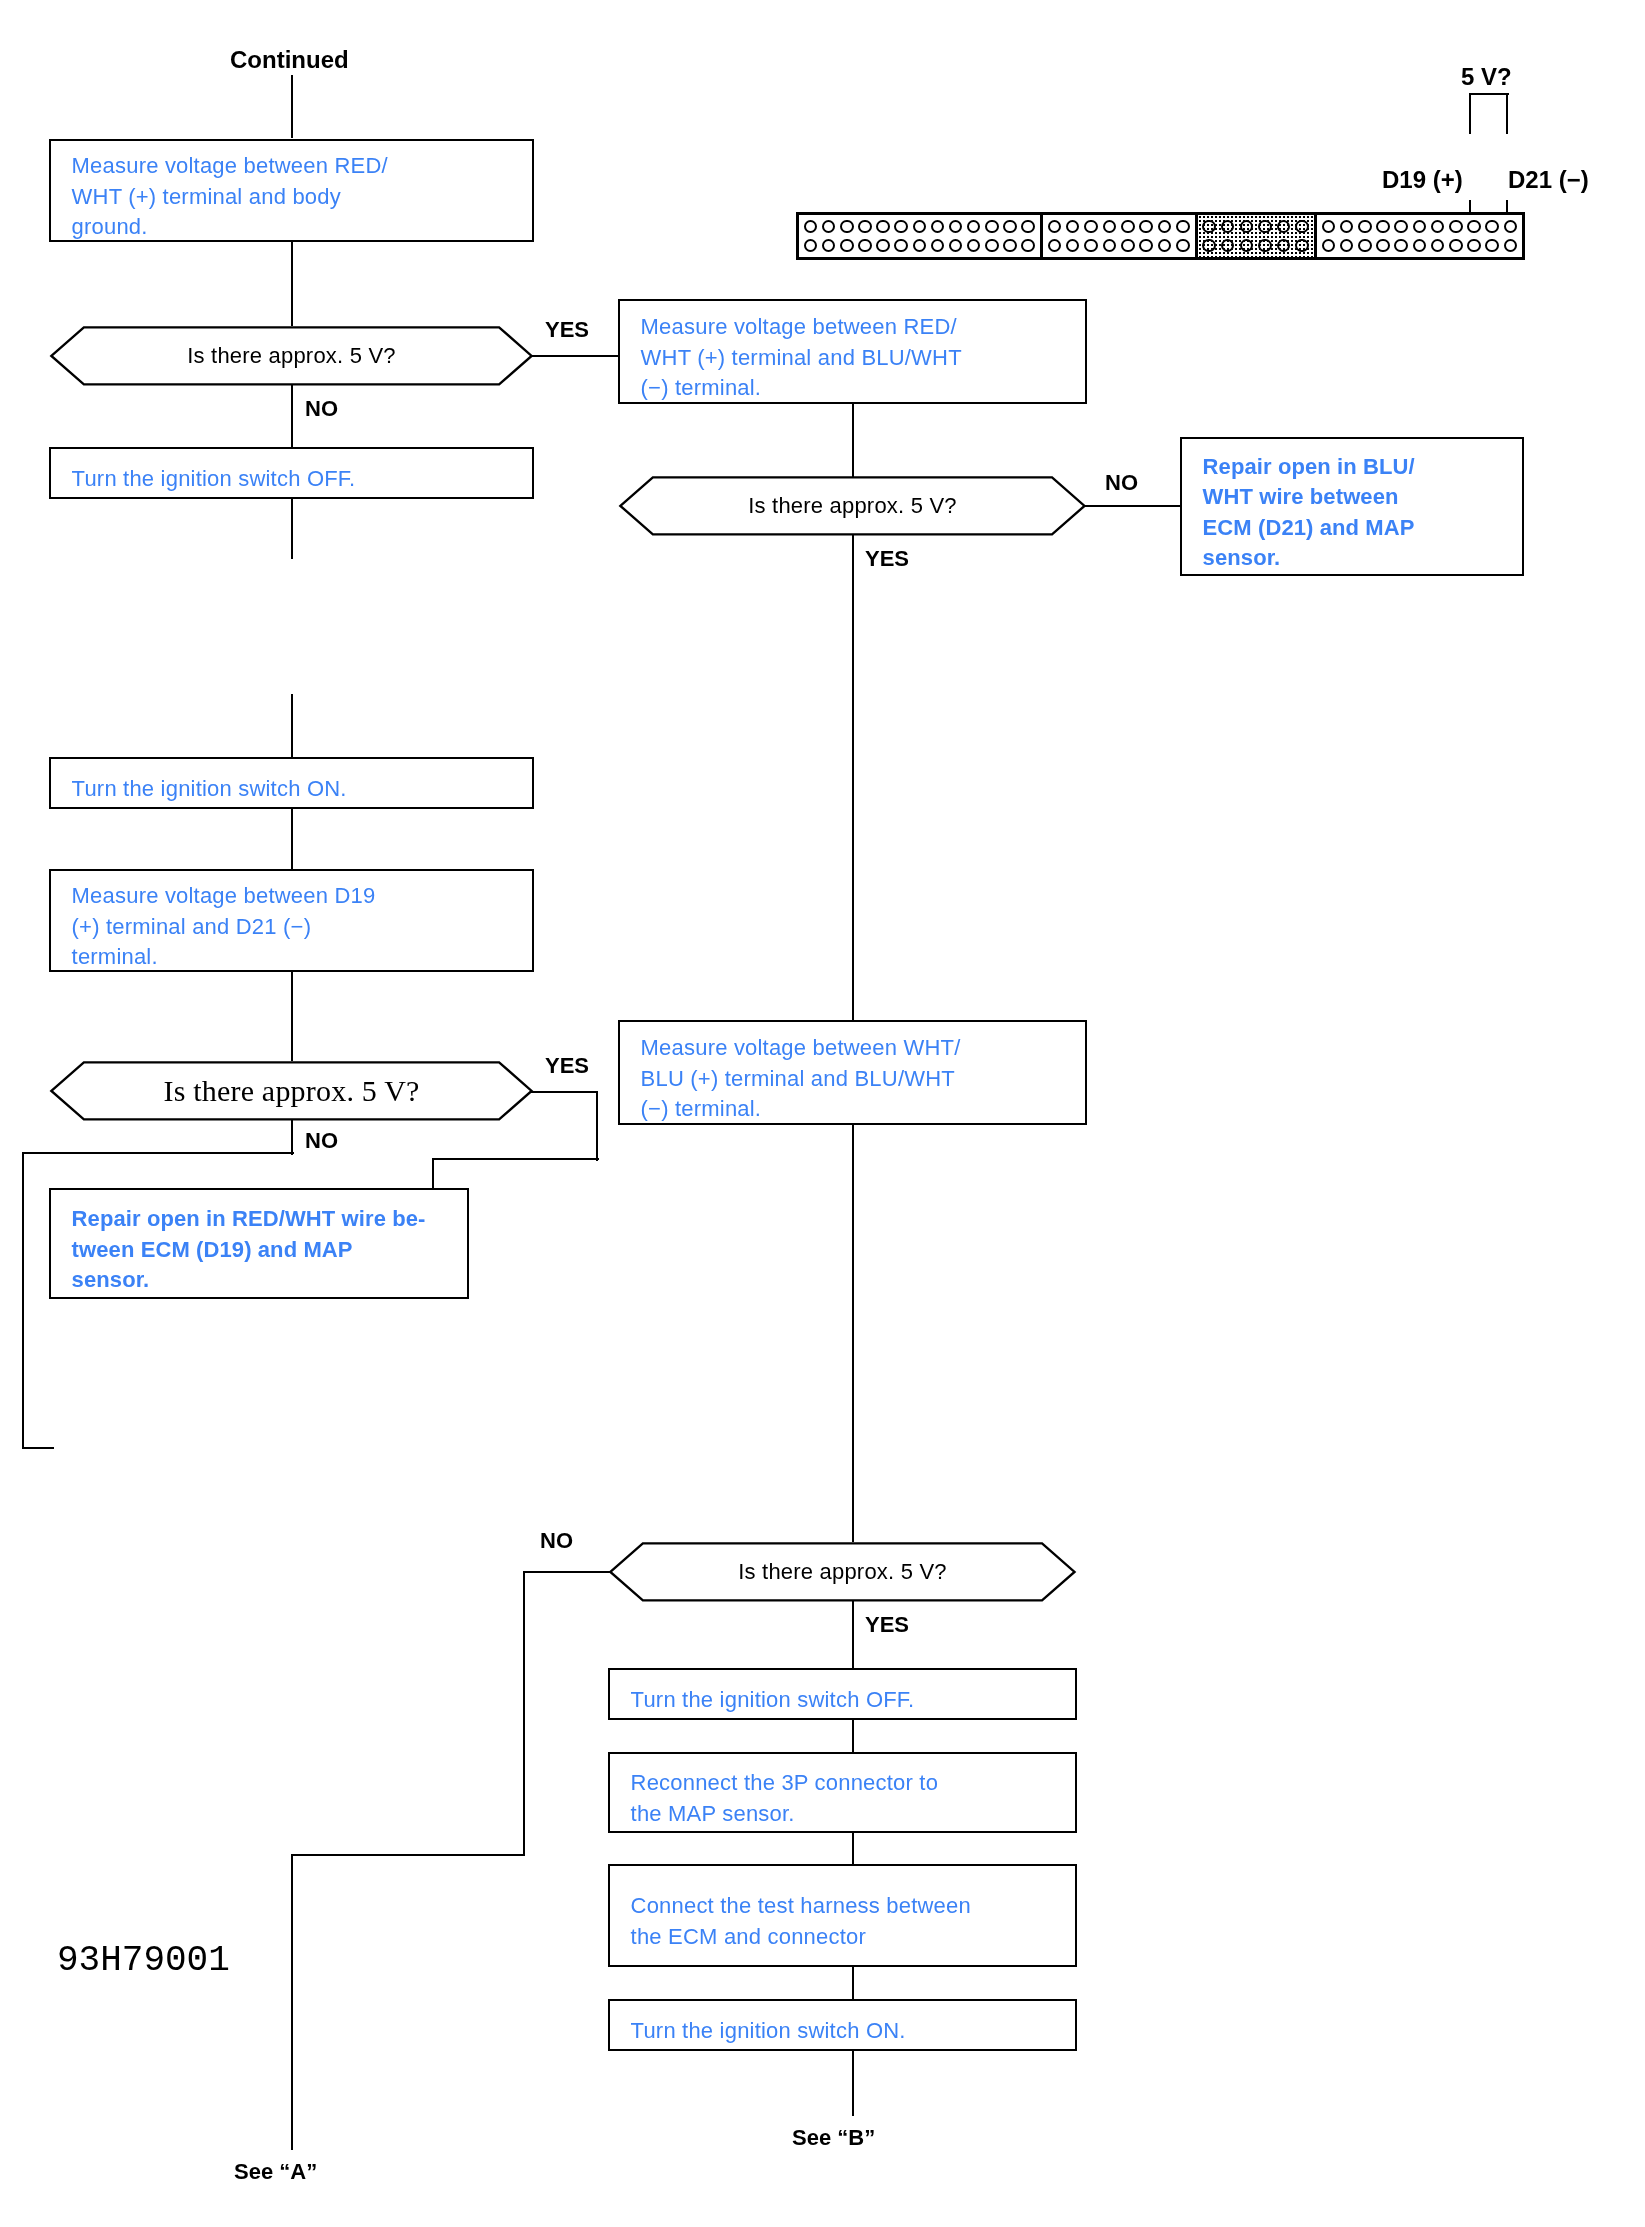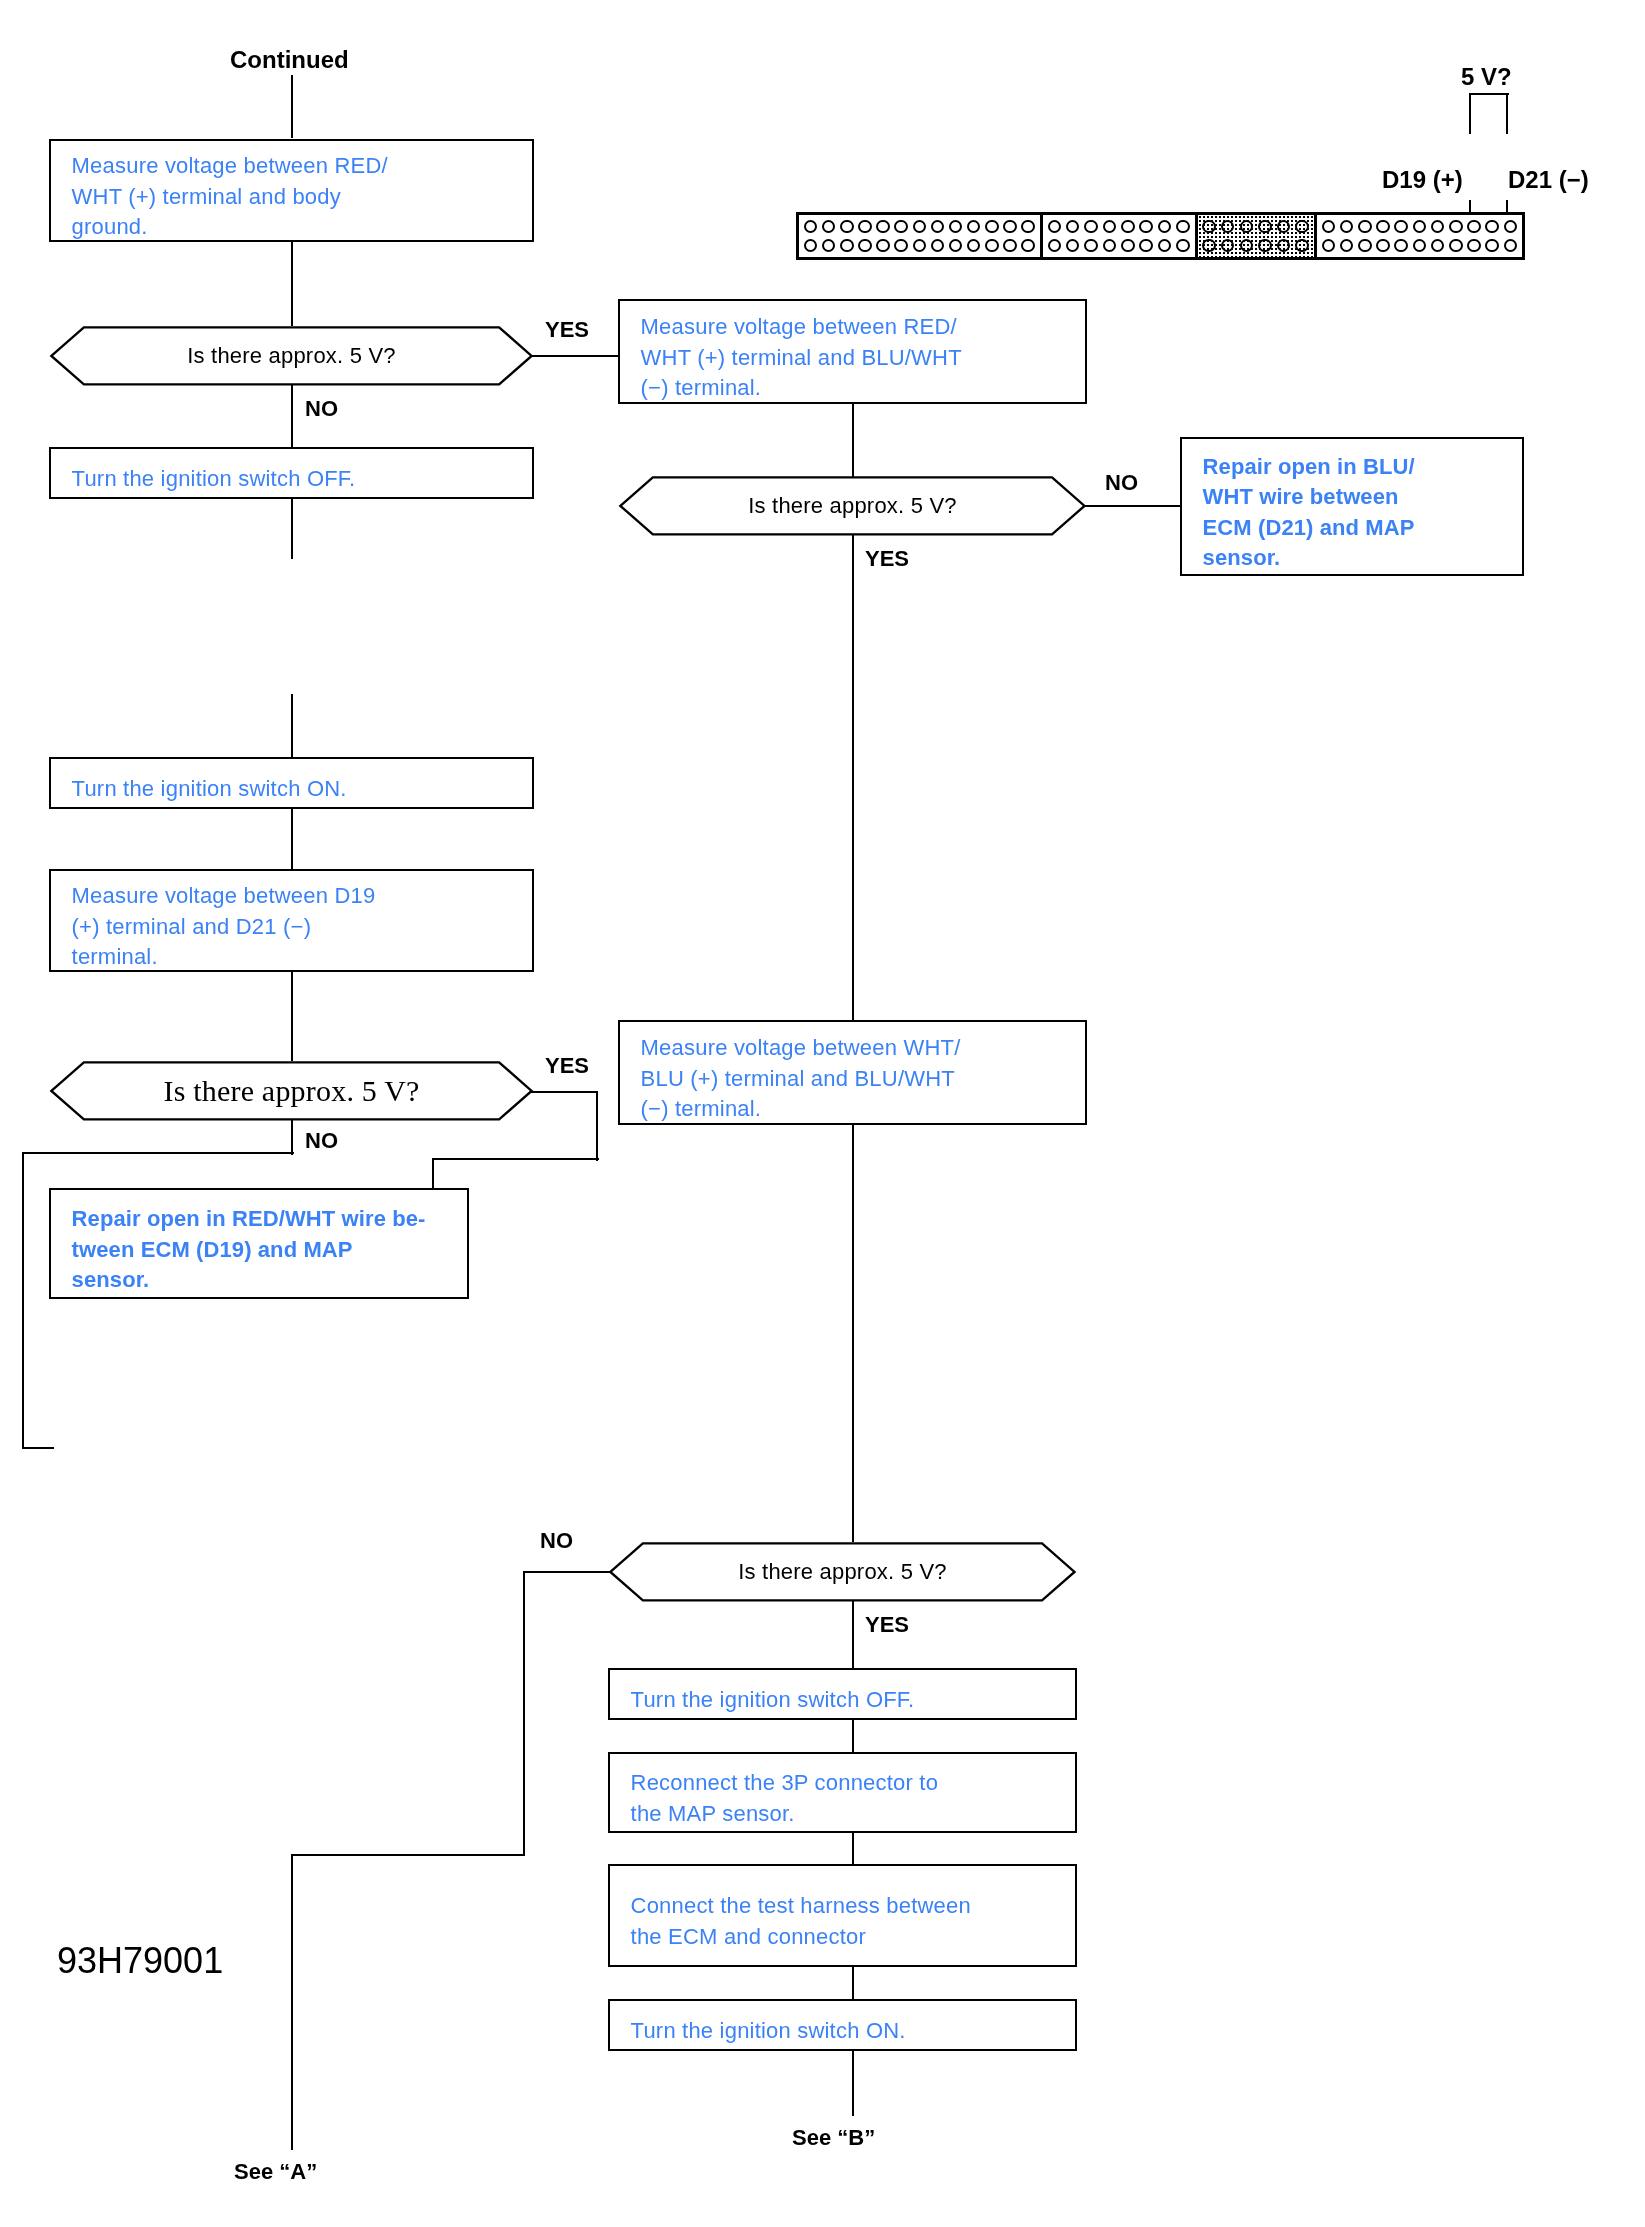--- a/index.html
+++ b/index.html
@@ -65,21 +65,21 @@
   .ln.h { height: 2.4px; }
 
   
   .lbl {
     position: absolute;
     font-size: 22px;
     color: #000;
     white-space: nowrap;
   }
   .lbl.bold { font-weight: bold; }
-  .lbl.serif { font-family: Liberation Sans, sans-serif; }
+  .lbl.serif { font-family: Liberation Mono, monospace; }
 
   
   #connector {
     position: absolute;
     display: flex;
     align-items: stretch;
     border: 3.2px solid #000;
     background: #fff;
     box-sizing: border-box;
   }

